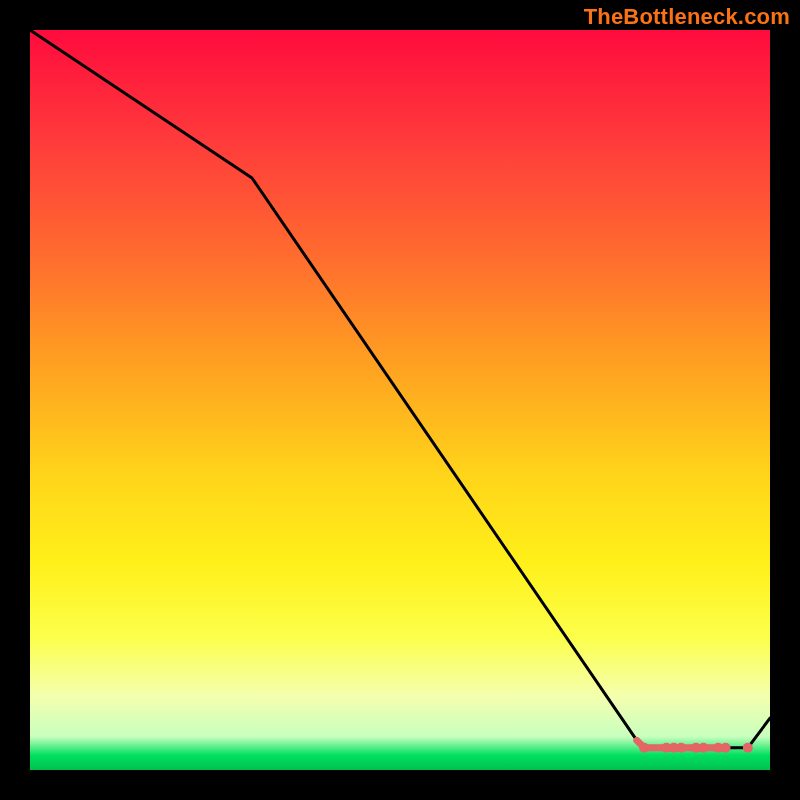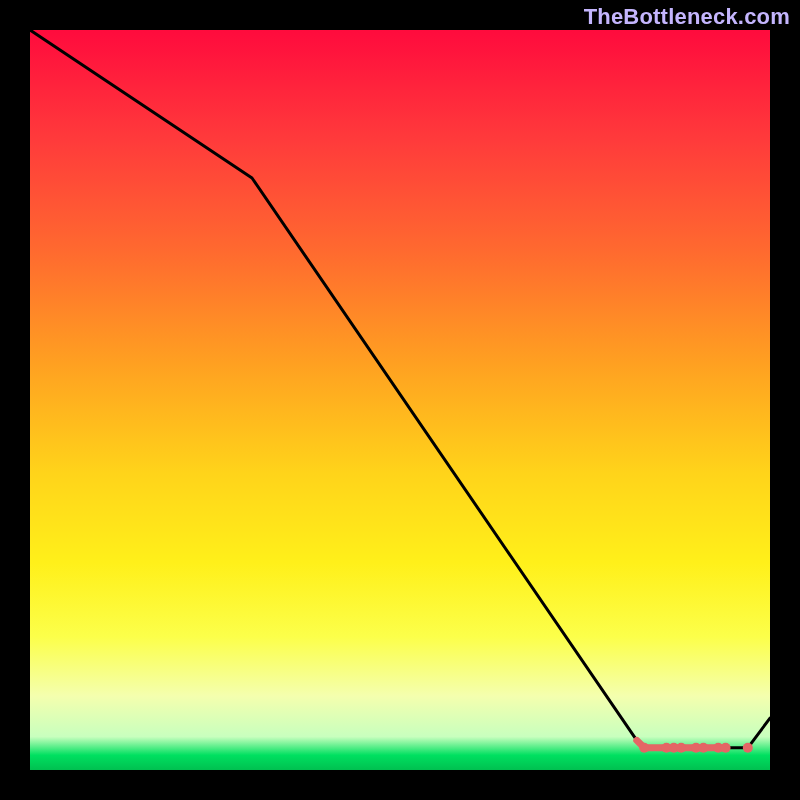--- a/index.html
+++ b/index.html
@@ -45,21 +45,21 @@
     left: 30px;
     top: 30px;
     width: 740px;
     height: 740px;
     overflow: visible;
   }
   .watermark {
     position: absolute;
     top: 4px;
     right: 10px;
-    color: #c4b5fd;
+    color: #f97316;
     font-size: 22px;
     font-weight: 600;
     letter-spacing: 0.2px;
   }
 </style>
 </head>
 <body>
 
 <div class="frame">
   <div class="plot"></div>

